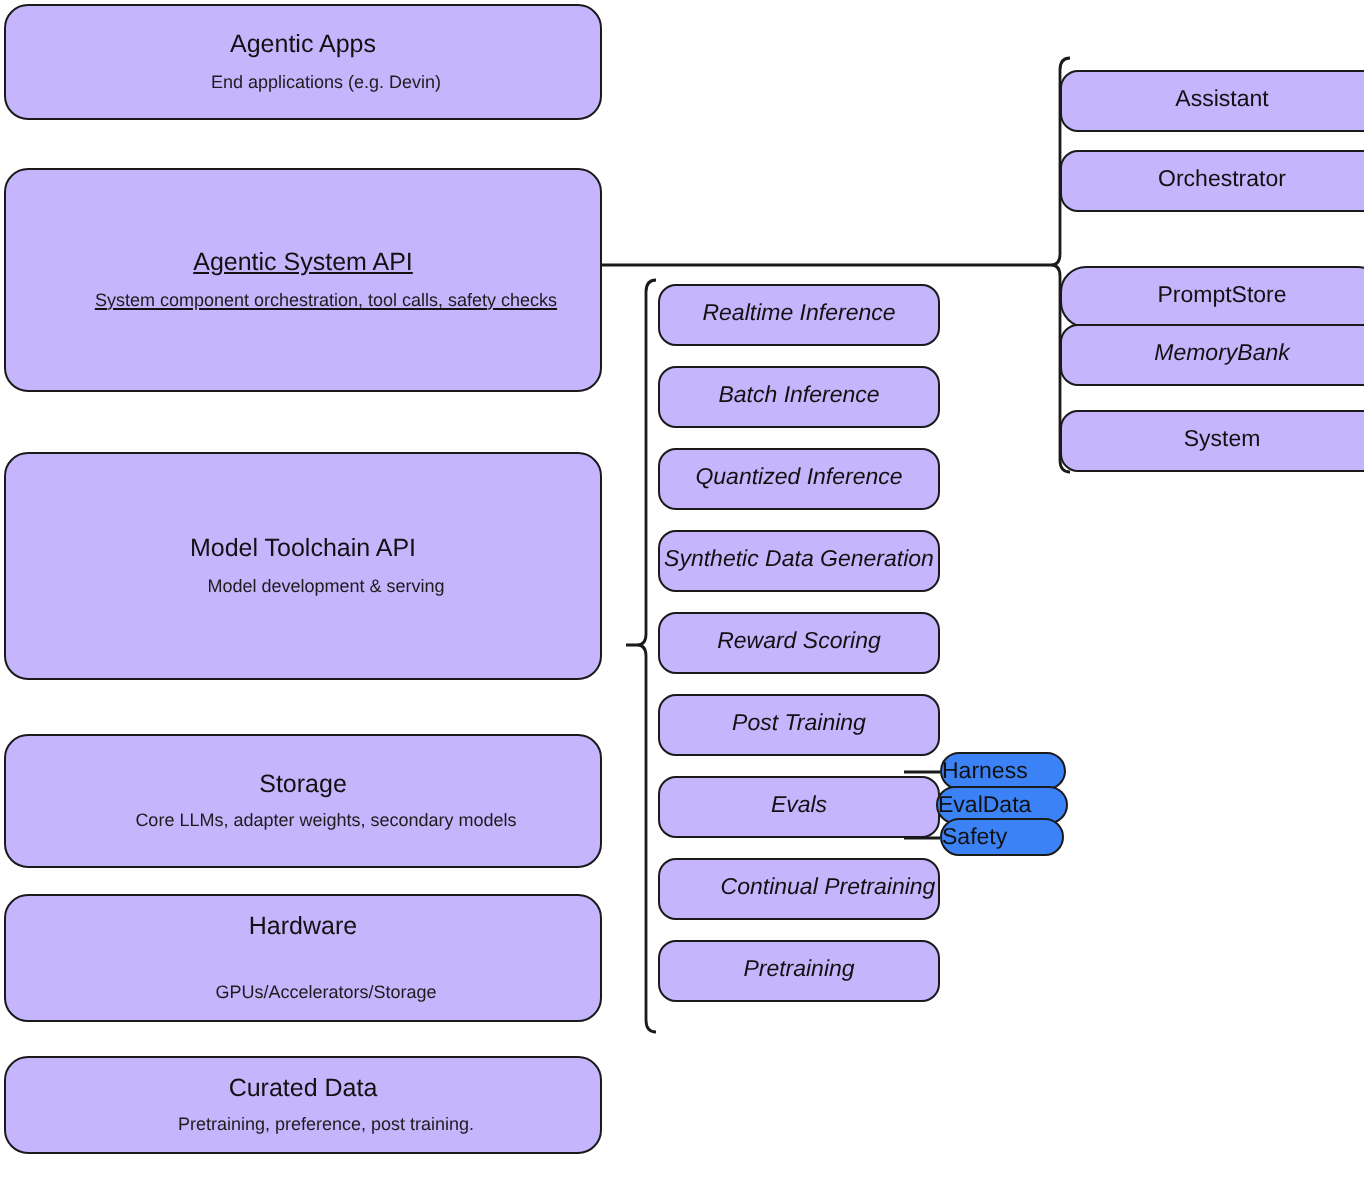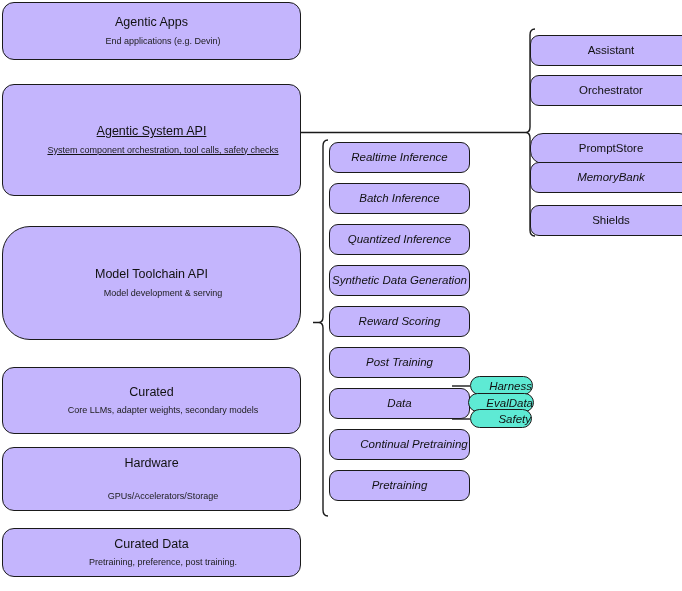--- a/index.html
+++ b/index.html
@@ -27,24 +27,24 @@
   
   .mid{left:329px;width:141px;height:31px;border-radius:9px;border-width:1.5px;font-style:italic;}
   .mid .ttl{font-size:11.5px;}
 
   
   .rgt{left:530px;width:162px;height:31px;border-radius:9px;border-width:1.5px;}
   .rgt .ttl{font-size:11.5px;}
 
   
   .pill{
-    position:absolute;box-sizing:border-box;background:#5eead4;
+    position:absolute;box-sizing:border-box;background:#3b82f6;
     border:1.5px solid #1a1a1a;border-radius:999px;
-    display:flex;align-items:center;justify-content:flex-end;
-    font-size:11.5px;color:#111;left:468px;width:65px;height:19px;font-style:italic;
+    display:flex;align-items:center;justify-content:flex-start;
+    font-size:11.5px;color:#111;left:468px;width:65px;height:19px;
   }
 
   
   #wires{position:absolute;left:0;top:0;width:682px;height:591px;pointer-events:none;}
   #wires path,#wires line{fill:none;stroke:#1a1a1a;stroke-width:1.4px;}
 </style>
 </head>
 <body>
 
 <div id="stage">
@@ -79,27 +79,27 @@
   <div class="box layer" style="top:2px;height:58px;">
     <div class="ttl">Agentic Apps</div>
     <div class="sub">End applications (e.g. Devin)</div>
   </div>
 
   <div class="box layer" style="top:84px;height:112px;text-decoration:underline;">
     <div class="ttl">Agentic System API</div>
     <div class="sub">System component orchestration, tool calls, safety checks</div>
   </div>
 
-  <div class="box layer" style="top:226px;height:114px;border-radius:28px;">
+  <div class="box layer" style="top:226px;height:114px;">
     <div class="ttl">Model Toolchain API</div>
     <div class="sub">Model development &amp; serving</div>
   </div>
 
   <div class="box layer" style="top:367px;height:67px;">
-    <div class="ttl">Curated</div>
+    <div class="ttl">Storage</div>
     <div class="sub">Core LLMs, adapter weights, secondary models</div>
   </div>
 
   <div class="box layer" style="top:447px;height:64px;gap:15px;">
     <div class="ttl">Hardware</div>
     <div class="sub">GPUs/Accelerators/Storage</div>
   </div>
 
   <div class="box layer" style="top:528px;height:49px;">
     <div class="ttl">Curated Data</div>
@@ -118,21 +118,21 @@
   <div class="box mid" style="top:265px;">
     <div class="ttl">Synthetic Data Generation</div>
   </div>
   <div class="box mid" style="top:306px;">
     <div class="ttl">Reward Scoring</div>
   </div>
   <div class="box mid" style="top:347px;">
     <div class="ttl">Post Training</div>
   </div>
   <div class="box mid" style="top:388px;">
-    <div class="ttl">Data</div>
+    <div class="ttl">Evals</div>
   </div>
   <div class="box mid" style="top:429px;padding-left:29px;">
     <div class="ttl">Continual Pretraining</div>
   </div>
   <div class="box mid" style="top:470px;">
     <div class="ttl">Pretraining</div>
   </div>
 
   <div class="pill" style="top:376px;left:470px;width:63px;">
     <span>Harness</span>
@@ -150,16 +150,16 @@
   <div class="box rgt" style="top:75px;">
     <div class="ttl">Orchestrator</div>
   </div>
   <div class="box rgt" style="top:133px;border-radius:13px;">
     <div class="ttl">PromptStore</div>
   </div>
   <div class="box rgt" style="top:162px;font-style:italic;">
     <div class="ttl">MemoryBank</div>
   </div>
   <div class="box rgt" style="top:205px;">
-    <div class="ttl">Shields</div>
+    <div class="ttl">System</div>
   </div>
 
 </div>
 
 </body></html>

